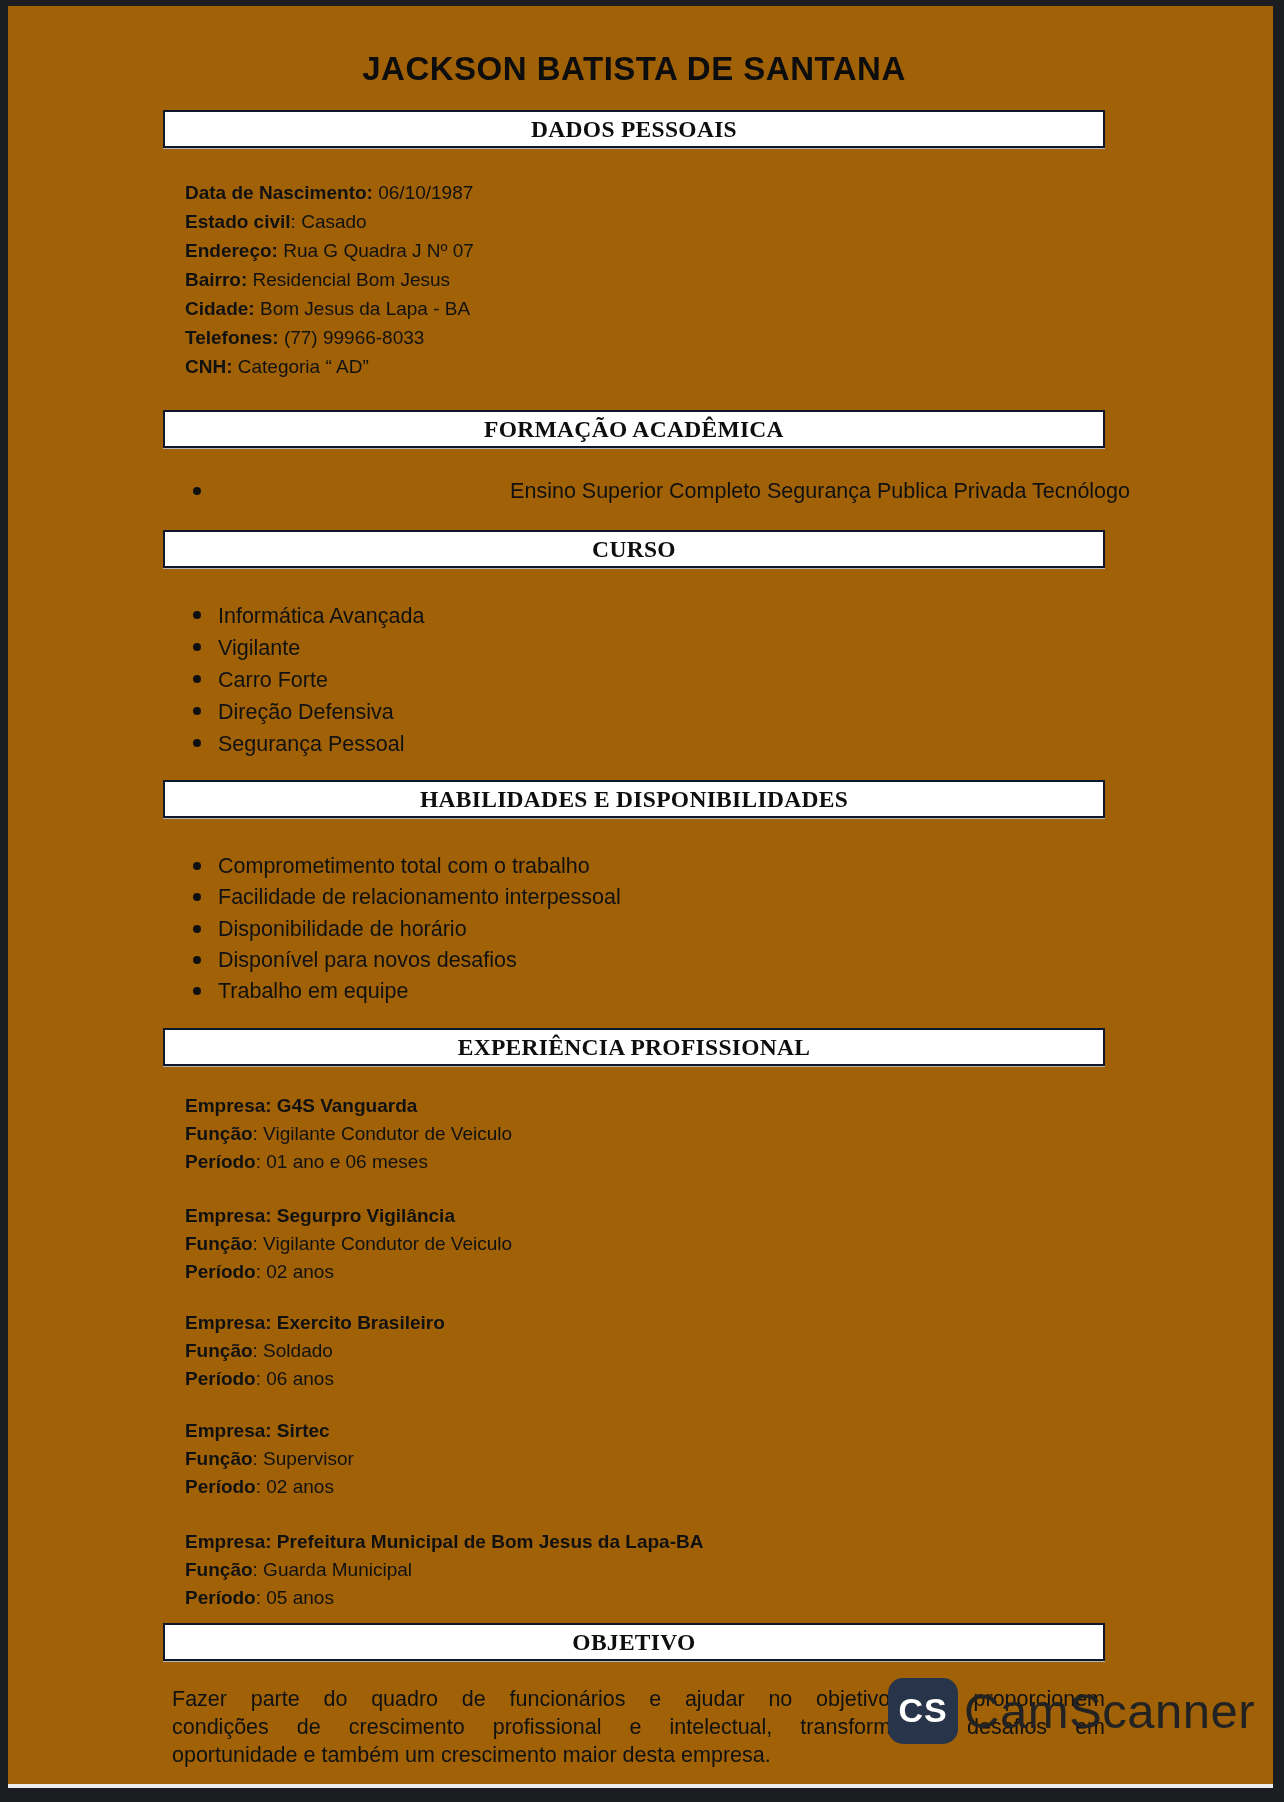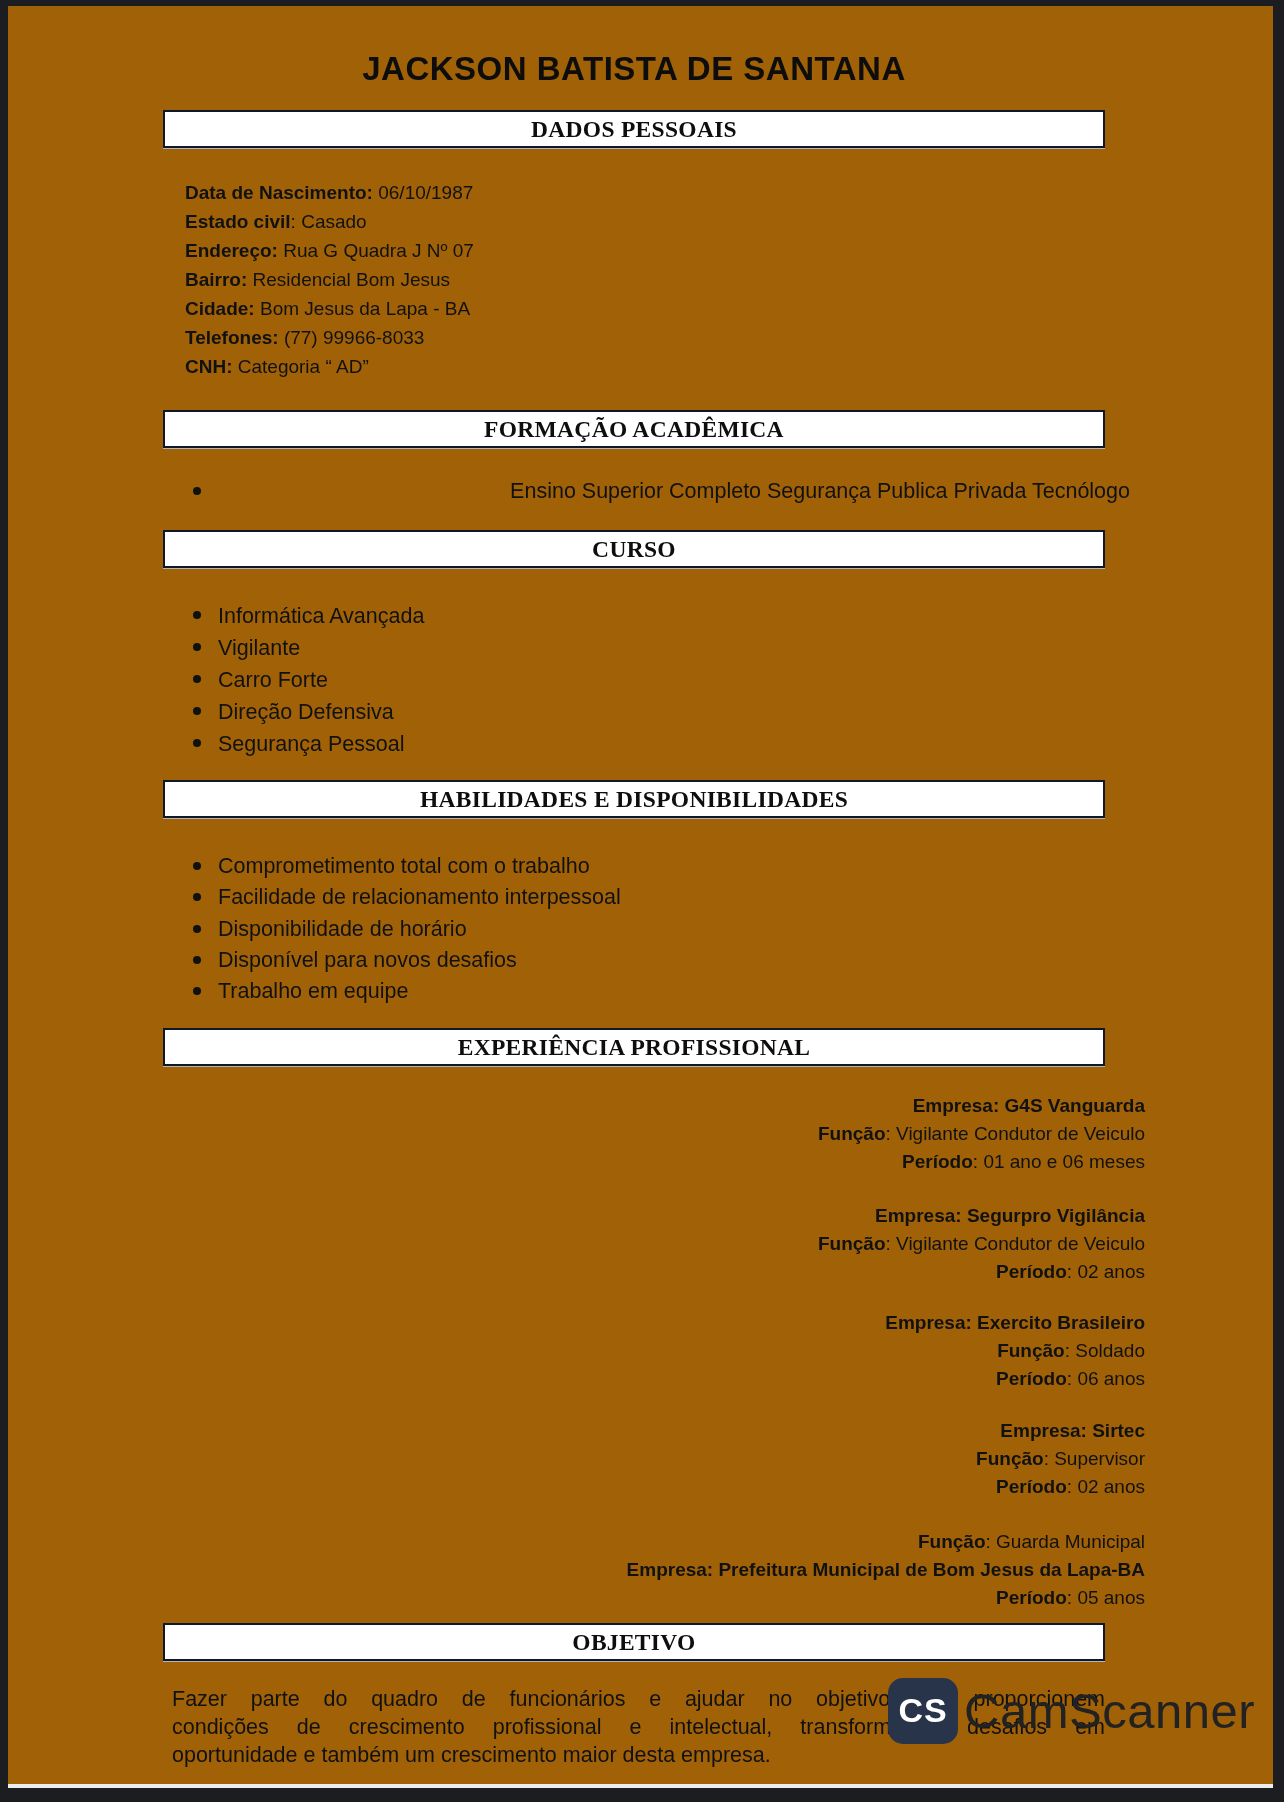--- a/index.html
+++ b/index.html
@@ -61,21 +61,21 @@
     border-radius: 50%;
     background: #101010;
   }
   .formacao { left: 182px; top: 470px; width: 940px; }
   .formacao li { line-height: 30px; text-align: right; }
   .curso { left: 182px; top: 594px; width: 940px; }
   .curso li { line-height: 32px; }
   .habilidades { left: 182px; top: 845px; width: 940px; }
   .habilidades li { line-height: 31.3px; }
   .exp { left: 177px; width: 960px; }
-  .exp .fline { line-height: 28px; text-align: right; }
+  .exp .fline { line-height: 28px; }
   .objetivo-p { left: 164px; top: 1679px; width: 933px; }
   .jline {
     font-size: 21.5px; line-height: 28px;
     text-align: justify; text-align-last: justify;
     white-space: normal;
   }
   .jline.last { text-align-last: left; }
   .watermark {
     left: 880px; top: 1672px;
     display: flex; align-items: center;
@@ -186,22 +186,22 @@
     <div class="fline"><span class="b">Período</span><span>: 06 anos</span></div>
   </div>
 
   <div class="abs exp" style="top:1411px">
     <div class="fline b">Empresa: Sirtec</div>
     <div class="fline"><span class="b">Função</span><span>: Supervisor</span></div>
     <div class="fline"><span class="b">Período</span><span>: 02 anos</span></div>
   </div>
 
   <div class="abs exp" style="top:1522px">
+    <div class="fline b">Empresa: Prefeitura Municipal de Bom Jesus da Lapa-BA</div>
     <div class="fline"><span class="b">Função</span><span>: Guarda Municipal</span></div>
-    <div class="fline b">Empresa: Prefeitura Municipal de Bom Jesus da Lapa-BA</div>
     <div class="fline"><span class="b">Período</span><span>: 05 anos</span></div>
   </div>
 
   <div class="abs secbox" style="top:1617px">
     <span>OBJETIVO</span>
   </div>
 
   <div class="abs objetivo-p">
     <div class="jline">Fazer parte do quadro de funcionários e ajudar no objetivo que proporcionem</div>
     <div class="jline">condições de crescimento profissional e intelectual, transformando desafios em</div>

